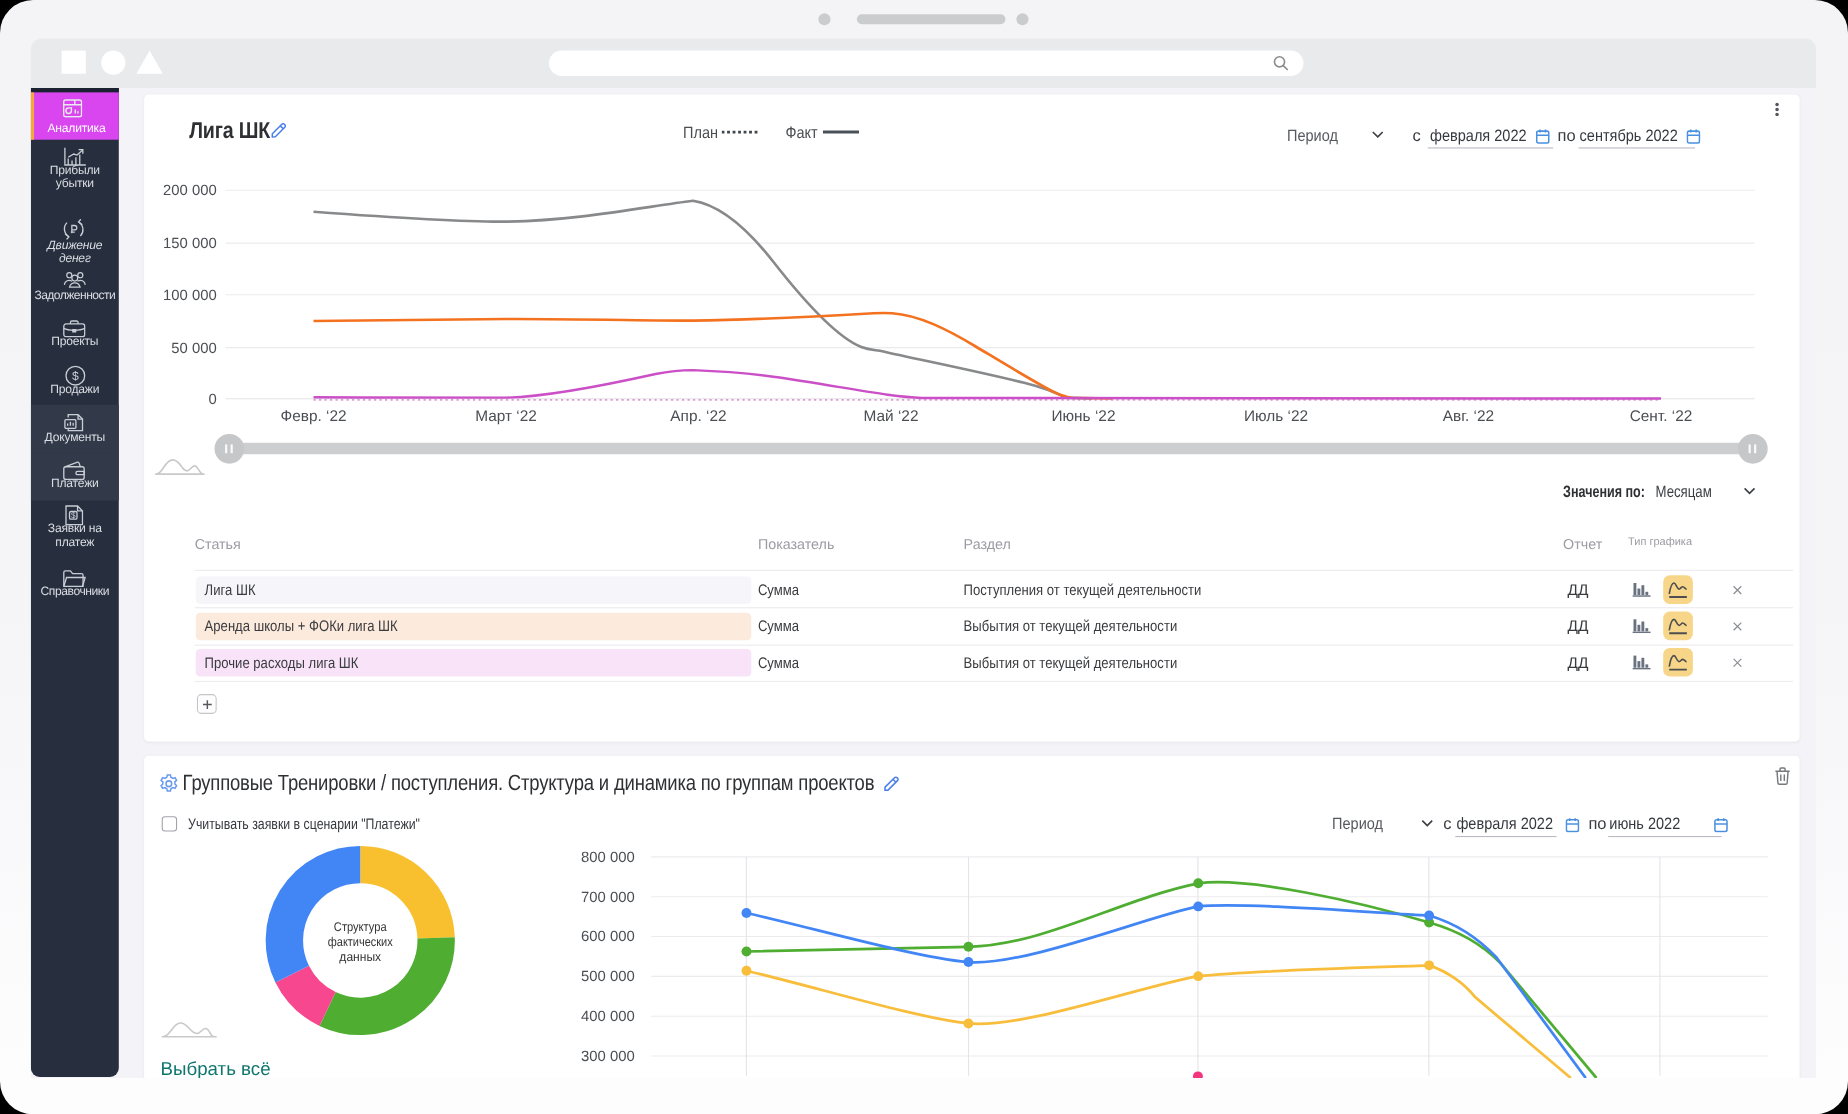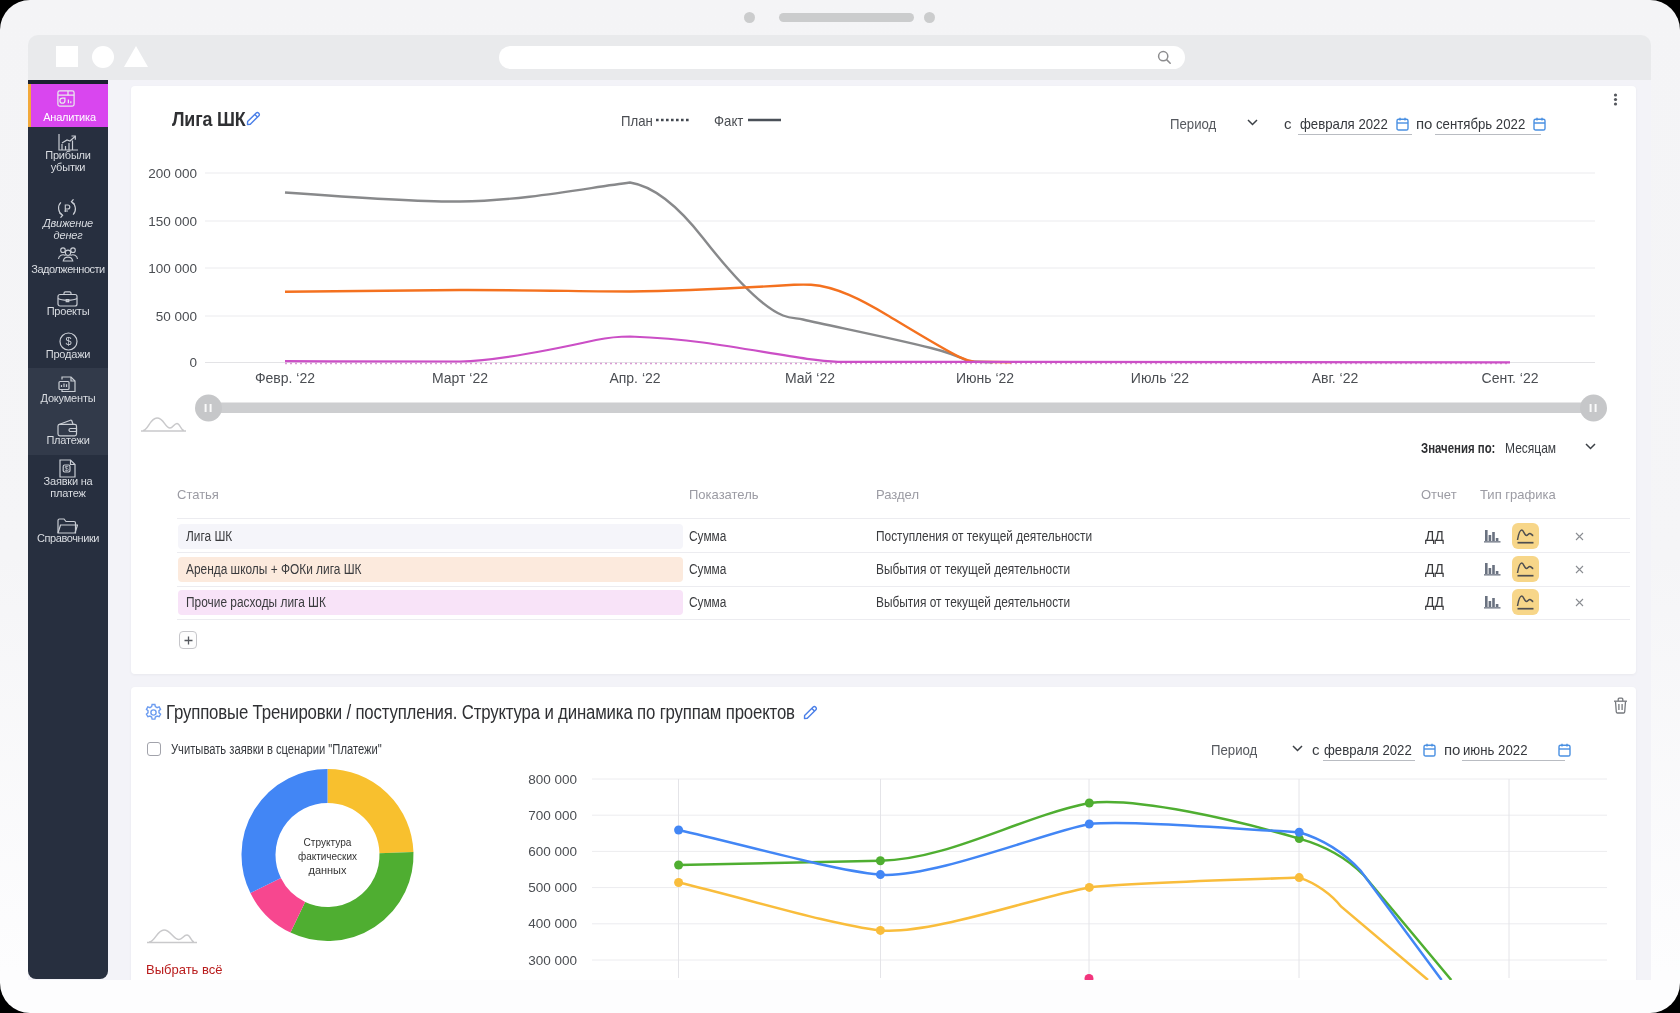--- a/index.html
+++ b/index.html
@@ -234,21 +234,21 @@
       <div class="abs" style="left:1290px; top:353px; font-size:15px; font-weight:bold; color:#2f3033; transform:scaleX(0.76); transform-origin:0 0;">Значения по:</div>
       <div class="abs" style="left:1374px; top:353px; font-size:15px; color:#3a3d42; transform:scaleX(0.8); transform-origin:0 0;">Месяцам</div>
       <svg class="abs" style="left:1454px; top:357px;" width="11" height="7" fill="none" stroke="#3c4046" stroke-width="1.5">
           <path d="M1 1 L5.5 5.5 L10 1"></path>
         </svg>
 
       <div class="abs t-gray" style="left:46px; top:401px; font-size:13px;">Статья</div>
       <div class="abs t-gray" style="left:558px; top:401px; font-size:13px;">Показатель</div>
       <div class="abs t-gray" style="left:745px; top:401px; font-size:13px;">Раздел</div>
       <div class="abs t-gray" style="left:1290px; top:401px; font-size:13px;">Отчет</div>
-      <div class="abs t-gray" style="left:1349px; top:401px; font-size:13px;">Тип графика</div>
+      <div class="abs t-gray" style="left:1349px; top:401px; font-size:10px;">Тип графика</div>
       <div class="hline" style="left:46px; top:432px; width:1453px;"></div>
       <div class="hline" style="left:46px; top:466px; width:1453px;"></div>
       <div class="hline" style="left:46px; top:499.5px; width:1453px;"></div>
       <div class="hline" style="left:46px; top:533px; width:1453px;"></div>
 
       <div class="pill" style="left:46.5px; top:437.5px; width:505px; background:#f5f5fa;"><span class="ptx">Лига ШК</span></div>
       <div class="pill" style="left:46.5px; top:503.5px; width:505px; background:#f8e3f8;"><span class="ptx">Прочие расходы лига ШК</span></div>
       <div class="pill" style="left:46.5px; top:470.5px; width:505px; background:#fceadd;"><span class="ptx">Аренда школы + ФОКи лига ШК</span></div>
       <div class="abs sx92" style="left:558px; top:442px; font-size:14px; color:#3a3b3e;">Сумма</div>
       <div class="abs sx92" style="left:558px; top:475px; font-size:14px; color:#3a3b3e;">Сумма</div>
@@ -409,16 +409,16 @@
           <path d="M166.8,230.27 A69,69 0 0 1 134.64,198.56" stroke="#f7478f"></path>
           <path d="M134.64,198.56 A69,69 0 0 1 196.5,99" stroke="#4286f5"></path>
         </g>
         <g font-size="11.5" fill="#333" text-anchor="middle">
           <text x="196.5" y="159" textLength="48" lengthAdjust="spacingAndGlyphs">Структура</text>
           <text x="196.5" y="173" textLength="59" lengthAdjust="spacingAndGlyphs">фактических</text>
           <text x="196.5" y="186.5" textLength="38" lengthAdjust="spacingAndGlyphs">данных</text>
         </g>
         <path d="M16,255.5 H66 M18,255 C24,255 26,243 33,243 C40,243 42,252.5 48,252.5 C51.5,252.5 52.5,248 56,248 C59.5,248 60,255 63,255" fill="none" stroke="#c9c9cb" stroke-width="1.5"></path>
       </svg>
-      <div class="abs" style="left:15px; top:275px; font-size:13px; color:#b91c1c;">Выбрать всё</div>
+      <div class="abs" style="left:15px; top:275px; font-size:17px; color:#0f766e;">Выбрать всё</div>
     </div>
   </div>
 </div>
 
 </body></html>

